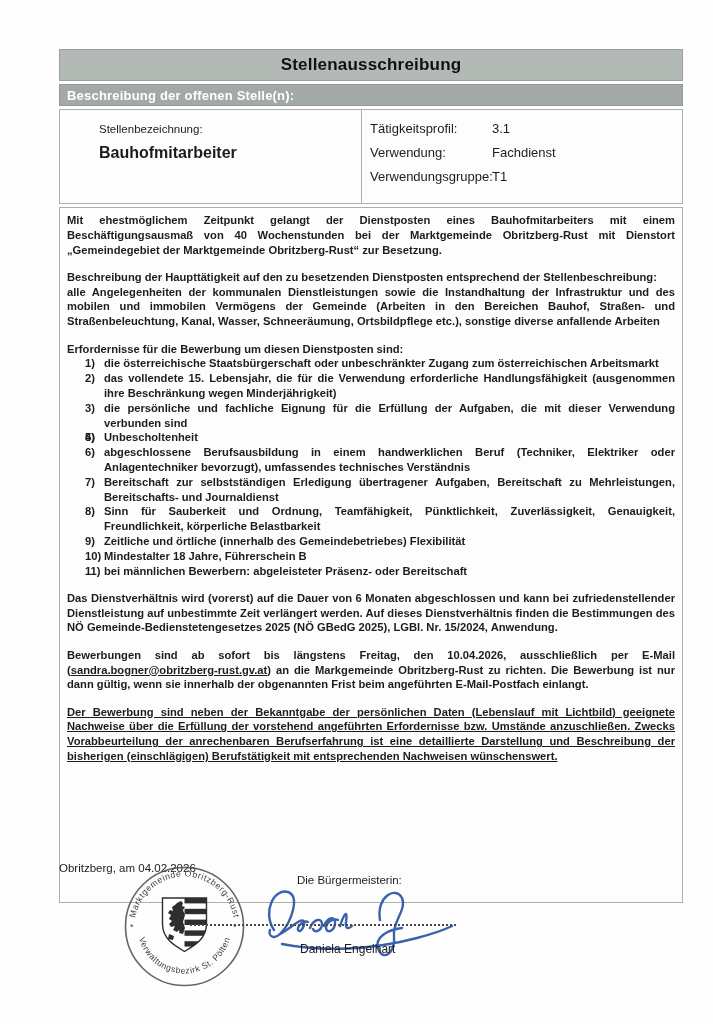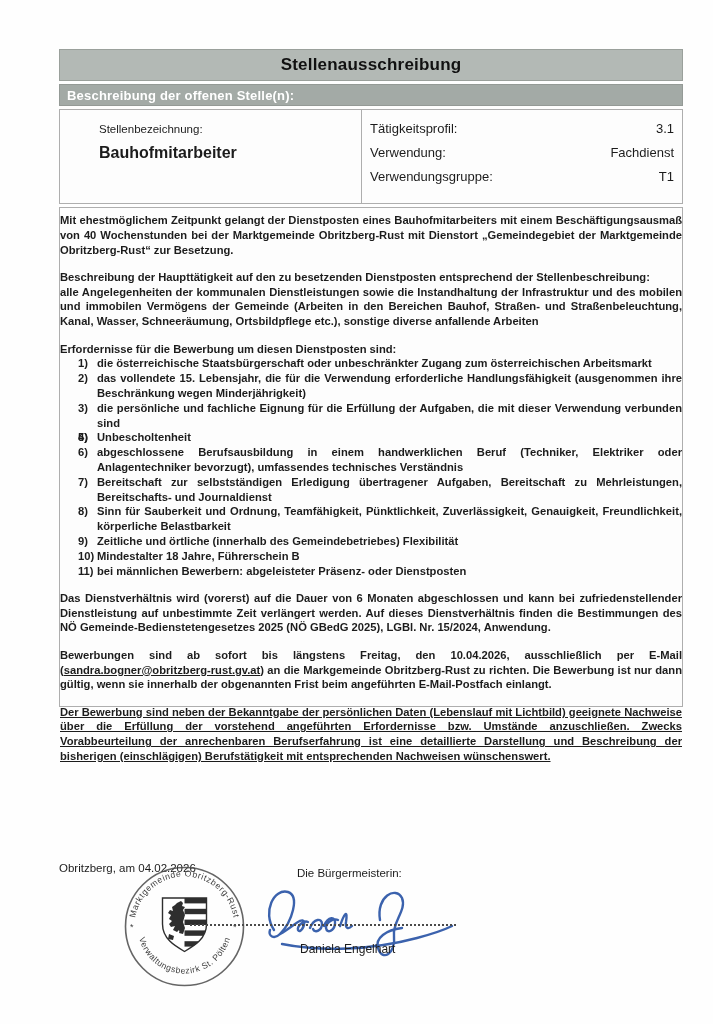--- a/index.html
+++ b/index.html
@@ -24,36 +24,36 @@
   .section-bar span { font-size:13px; font-weight:bold; color:#ffffff; letter-spacing:0.2px;text-align:right; }
   .info-table {
     margin-top:3px; height:95px; border:1px solid #aeaeae; display:flex; background:#fdfdfd;
   }
   .info-left { width:271px; border-right:1px solid #aeaeae; padding:7px 8px;margin-left:31px; }
   .info-left .lbl { font-size:11.5px; line-height:24px; }
   .info-left .val { font-size:16px; font-weight:bold; line-height:24px; }
   .info-right { flex:1; padding:7px 8px; }
   .info-row { display:flex; line-height:24px; font-size:13px; }
   .info-row .rlbl { width:122px; }
-  .info-row .rval { flex:1;text-align:right; }
+  .info-row .rval { flex:1; }
   .main-box {
-    margin-top:3px; height:500px; border:1px solid #aeaeae; background:#fdfdfd;
-    padding:5px 0; font-size:11.2px; font-weight:bold; line-height:14.8px;
+    margin-top:3px; height:696px; border:1px solid #aeaeae; background:#fdfdfd;
+    padding:5px 7px; font-size:11.2px; font-weight:bold; line-height:14.8px;
   }
   .para { text-align:justify; margin-bottom:12.5px; }
   .para:last-child { margin-bottom:0;text-decoration:underline; }
   .no-gap { margin-bottom:0; }
   .req-list { margin-bottom:12.5px; }
   .req { position:relative; padding-left:37px; text-align:justify; }
   .req-num { position:absolute; left:18px; top:0; }
   .email-link { color:#1c1c1c; text-decoration:underline; }
   .footer { position:absolute; left:0; top:846px; width:713px; height:178px; }
   .date-line { position:absolute; left:59px; top:16px; font-size:11.5px; }
   .stamp { position:absolute; left:122px; top:18px; width:125px; height:125px; }
-  .signer-title { position:absolute; left:297px; top:21px; font-size:11.5px; }
+  .signer-title { position:absolute; left:297px; top:28px; font-size:11.5px; }
   .signature-svg { position:absolute; left:252px; top:32px; width:215px; height:100px; }
   .dotted-line { position:absolute; left:190px; top:78px; width:266px; border-bottom:2px dotted #4a4a4a; }
   .signer-name { position:absolute; left:300px; top:96px; font-size:12px; }
 </style>
 </head>
 <body>
 
 <div class="doc-table">
 
   <div class="title-bar">
@@ -96,21 +96,21 @@
       <div class="req"><span class="req-num">1)</span><span>die österreichische Staatsbürgerschaft oder unbeschränkter Zugang zum österreichischen Arbeitsmarkt</span></div>
       <div class="req"><span class="req-num">2)</span><span>das vollendete 15. Lebensjahr, die für die Verwendung erforderliche Handlungsfähigkeit (ausgenommen ihre Beschränkung wegen Minderjährigkeit)</span></div>
       <div class="req"><span class="req-num">3)</span><span>die persönliche und fachliche Eignung für die Erfüllung der Aufgaben, die mit dieser Verwendung verbunden sind</span></div>
       <div class="req"><span class="req-num">4)</span></div>
       <div class="req"><span class="req-num">5)</span><span>Unbescholtenheit</span></div>
       <div class="req"><span class="req-num">6)</span><span>abgeschlossene Berufsausbildung in einem handwerklichen Beruf (Techniker, Elektriker oder Anlagentechniker bevorzugt), umfassendes technisches Verständnis</span></div>
       <div class="req"><span class="req-num">7)</span><span>Bereitschaft zur selbstständigen Erledigung übertragener Aufgaben, Bereitschaft zu Mehrleistungen, Bereitschafts- und Journaldienst</span></div>
       <div class="req"><span class="req-num">8)</span><span>Sinn für Sauberkeit und Ordnung, Teamfähigkeit, Pünktlichkeit, Zuverlässigkeit, Genauigkeit, Freundlichkeit, körperliche Belastbarkeit</span></div>
       <div class="req"><span class="req-num">9)</span><span>Zeitliche und örtliche (innerhalb des Gemeindebetriebes) Flexibilität</span></div>
       <div class="req"><span class="req-num">10)</span><span>Mindestalter 18 Jahre, Führerschein B</span></div>
-      <div class="req"><span class="req-num">11)</span><span>bei männlichen Bewerbern: abgeleisteter Präsenz- oder Dienstposten</span></div>
+      <div class="req"><span class="req-num">11)</span><span>bei männlichen Bewerbern: abgeleisteter Präsenz- oder Bereitschaft</span></div>
     </div>
 
     <div class="para">Das Dienstverhältnis wird (vorerst) auf die Dauer von 6 Monaten abgeschlossen und kann bei zufriedenstellender Dienstleistung auf unbestimmte Zeit verlängert werden. Auf dieses Dienstverhältnis finden die Bestimmungen des NÖ Gemeinde-Bedienstetengesetzes 2025 (NÖ GBedG 2025), LGBl. Nr. 15/2024, Anwendung.</div>
 
     <div class="para"><span>Bewerbungen sind ab sofort bis längstens Freitag, den 10.04.2026, ausschließlich per E-Mail (</span><a class="email-link" href="#">sandra.bogner@obritzberg-rust.gv.at</a><span>) an die Markgemeinde Obritzberg-Rust zu richten. Die Bewerbung ist nur dann gültig, wenn sie innerhalb der obgenannten Frist beim angeführten E-Mail-Postfach einlangt.</span></div>
 
     <div class="para">Der Bewerbung sind neben der Bekanntgabe der persönlichen Daten (Lebenslauf mit Lichtbild) geeignete Nachweise über die Erfüllung der vorstehend angeführten Erfordernisse bzw. Umstände anzuschließen. Zwecks Vorabbeurteilung der anrechenbaren Berufserfahrung ist eine detaillierte Darstellung und Beschreibung der bisherigen (einschlägigen) Berufstätigkeit mit entsprechenden Nachweisen wünschenswert.</div>
   </div>
 </div>
 

